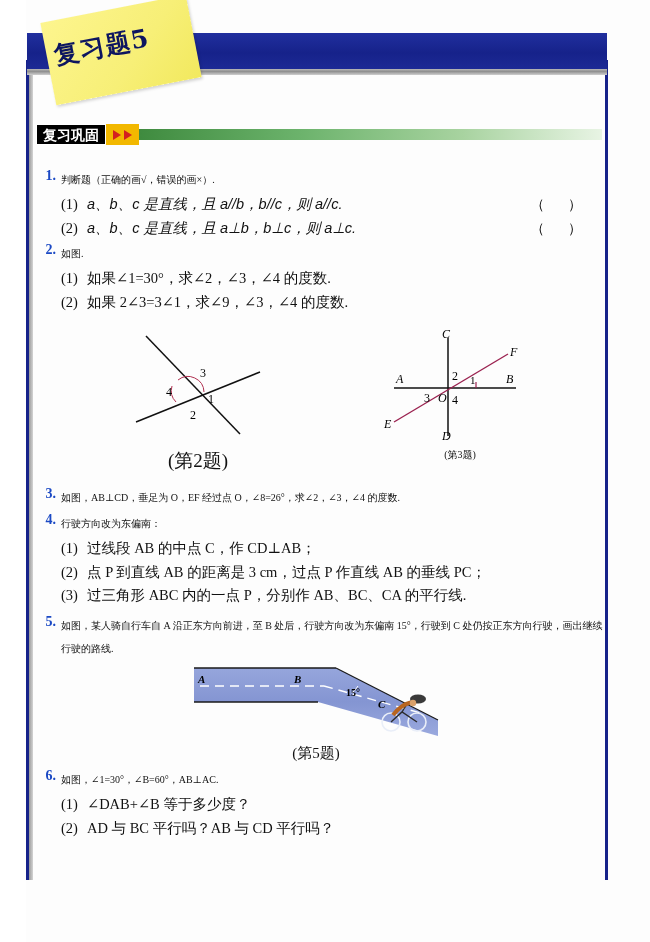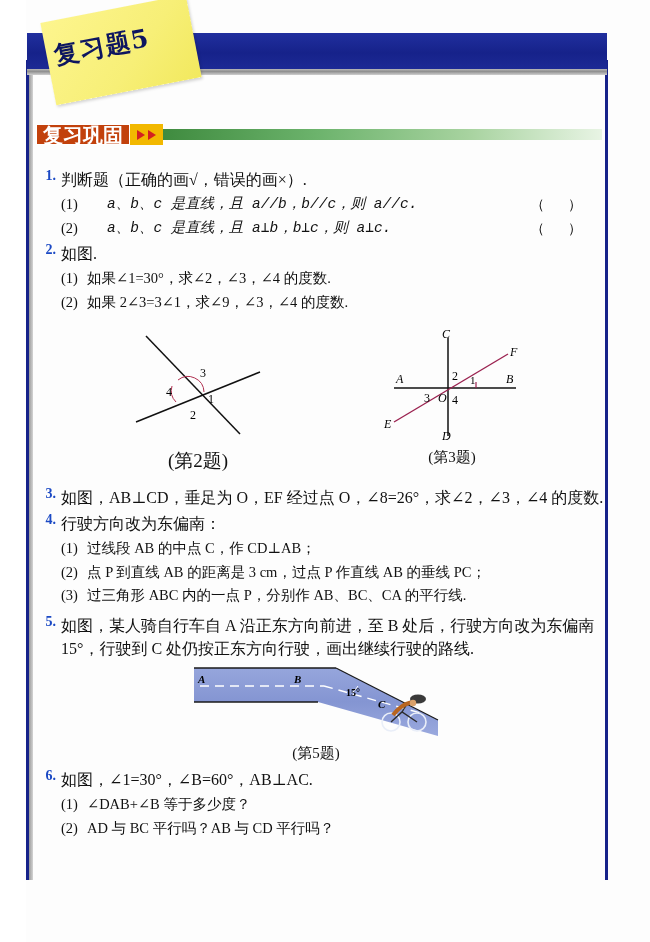--- a/index.html
+++ b/index.html
@@ -24,47 +24,47 @@
   #sticky{position:absolute;left:47px;top:8px;width:148px;height:84px;
        background:linear-gradient(135deg,#fdf58e,#f7ef77 60%,#f2e95e);
        transform:rotate(-11deg);box-shadow:1px 2px 3px rgba(0,0,0,.16);}
   #sticky-title{position:absolute;left:53px;top:26px;width:140px;
        transform:rotate(-11deg);
        font-family:"DejaVu Serif",serif;font-weight:bold;font-size:25px;
        color:#0d1560;letter-spacing:1px;white-space:nowrap;}
 
   
   #sec{position:absolute;left:36px;top:124px;height:21px;display:flex;align-items:stretch;width:566px;}
-  #sec-label{background:#c2410c;color:#fff;font-family:"DejaVu Sans",sans-serif;
-       font-weight:bold;font-size:20px;line-height:21px;padding:0 6px;
+  #sec-label{background:#000000;color:#fff;font-family:"DejaVu Sans",sans-serif;
+       font-weight:bold;font-size:14px;line-height:21px;padding:0 6px;
        border:1.5px solid #ffffff;box-sizing:border-box;white-space:nowrap;}
   #sec-arrows{background:#f2b800;display:flex;align-items:center;gap:3px;padding:0 7px;}
   .tri{width:0;height:0;border-top:5px solid transparent;border-bottom:5px solid transparent;
        border-left:8px solid #d42020;}
   #sec-bar{flex:1;align-self:center;height:11px;
        background:linear-gradient(to right,#3f8b3f,#6cb36c 35%,#a8d3a0 70%,#e8f4e4);}
 
   
   #content{position:absolute;left:36px;top:168px;width:572px;}
   .qrow{display:flex;align-items:flex-start;margin-bottom:2px;}
   .qnum{width:20px;flex:none;color:#1b49c4;font-weight:bold;font-size:14px;
         font-family:"Liberation Serif",serif;text-align:right;padding-right:5px;}
-  .qtext{flex:1;font-size:16px;line-height:23px;}
+  .qtext{flex:1;font-size:10px;line-height:23px;}
   .sub{margin-left:25px;font-size:14.5px;line-height:23.5px;display:flex;}
   .sub .lbl{width:26px;flex:none;}
   .sub .body{flex:1;}
-  .it{font-style:italic;font-family:Liberation Mono, monospace;margin-left:20px;}
+  .it{font-style:italic;font-family:Liberation Sans, sans-serif;}
   .ans-row{position:relative;}
   .ans{position:absolute;right:16px;top:0;letter-spacing:10px;font-size:14px;}
 
   
   #fig2{position:absolute;left:128px;top:330px;width:140px;height:110px;}
   #fig2cap{position:absolute;left:128px;top:448px;width:140px;text-align:center;font-size:19px;}
   #fig3{position:absolute;left:380px;top:326px;width:160px;height:118px;}
-  #fig3cap{position:absolute;left:372px;top:448px;width:160px;text-align:center;font-size:15px;}
+  #fig3cap{position:absolute;left:380px;top:448px;width:160px;text-align:center;font-size:10px;}
   #fig5{position:absolute;left:186px;top:662px;width:260px;height:78px;}
   #fig5cap{position:absolute;left:186px;top:744px;width:260px;text-align:center;font-size:15px;}
 
   
   #footer{position:absolute;left:0;top:882px;width:650px;height:40px;}
 </style>
 </head>
 <body>
 
 <div id="page">

